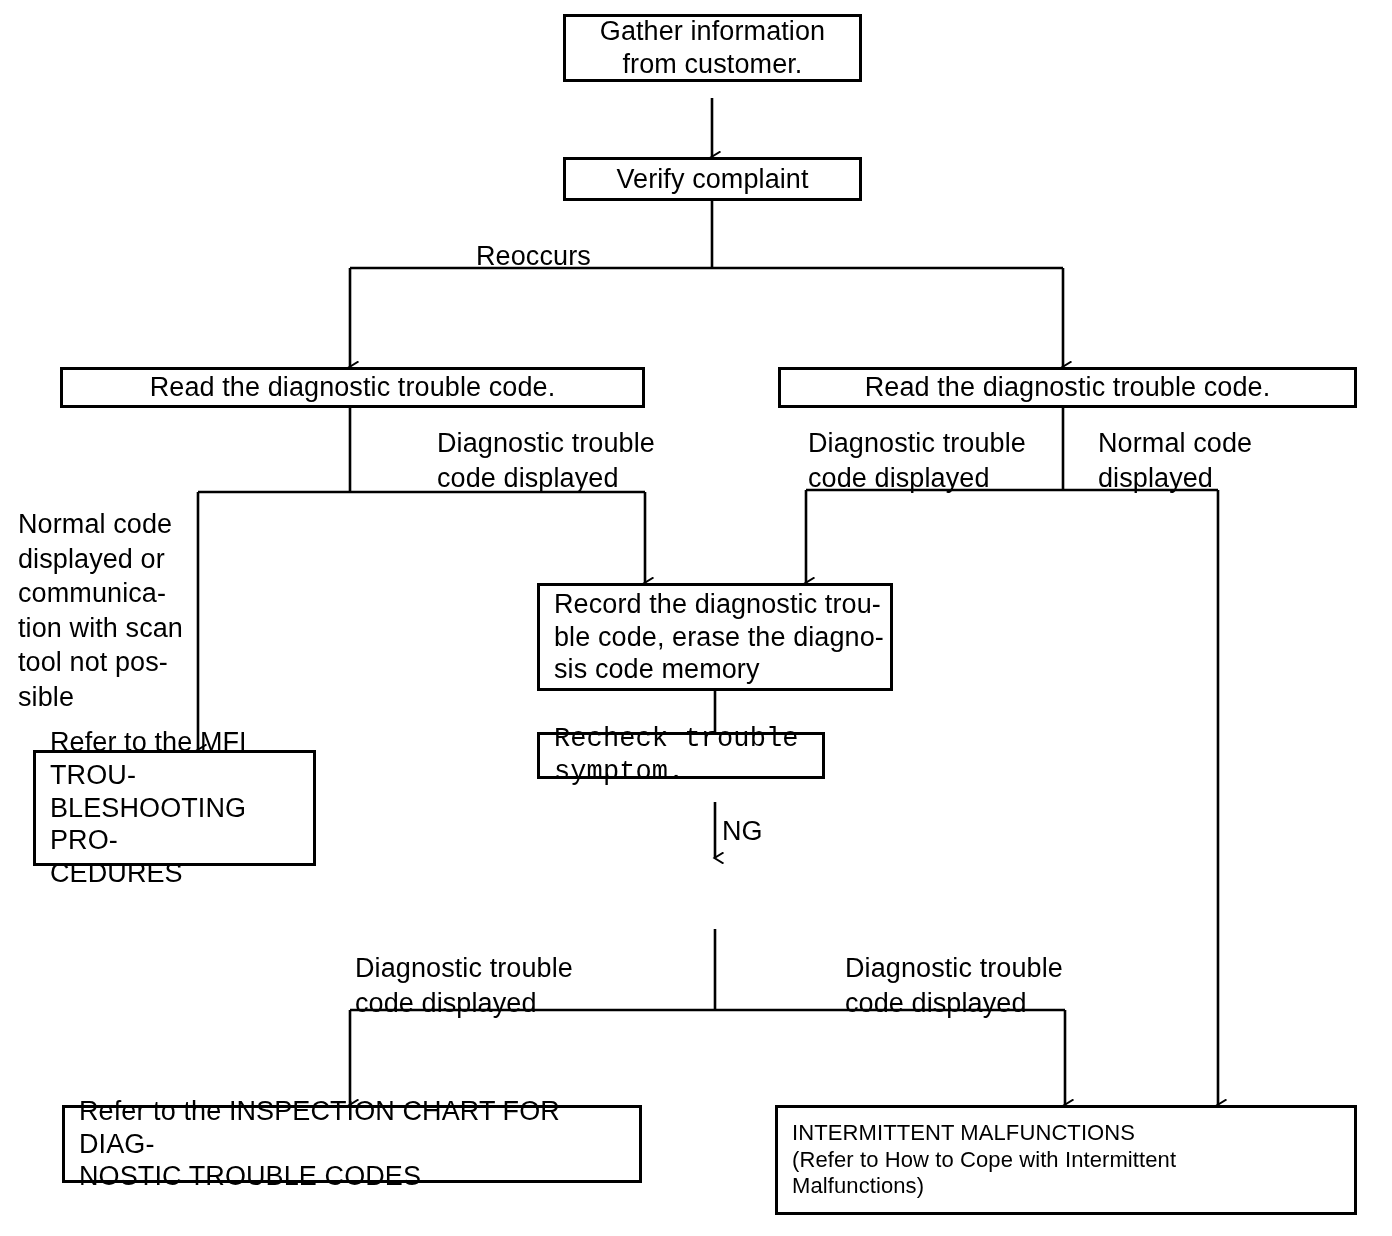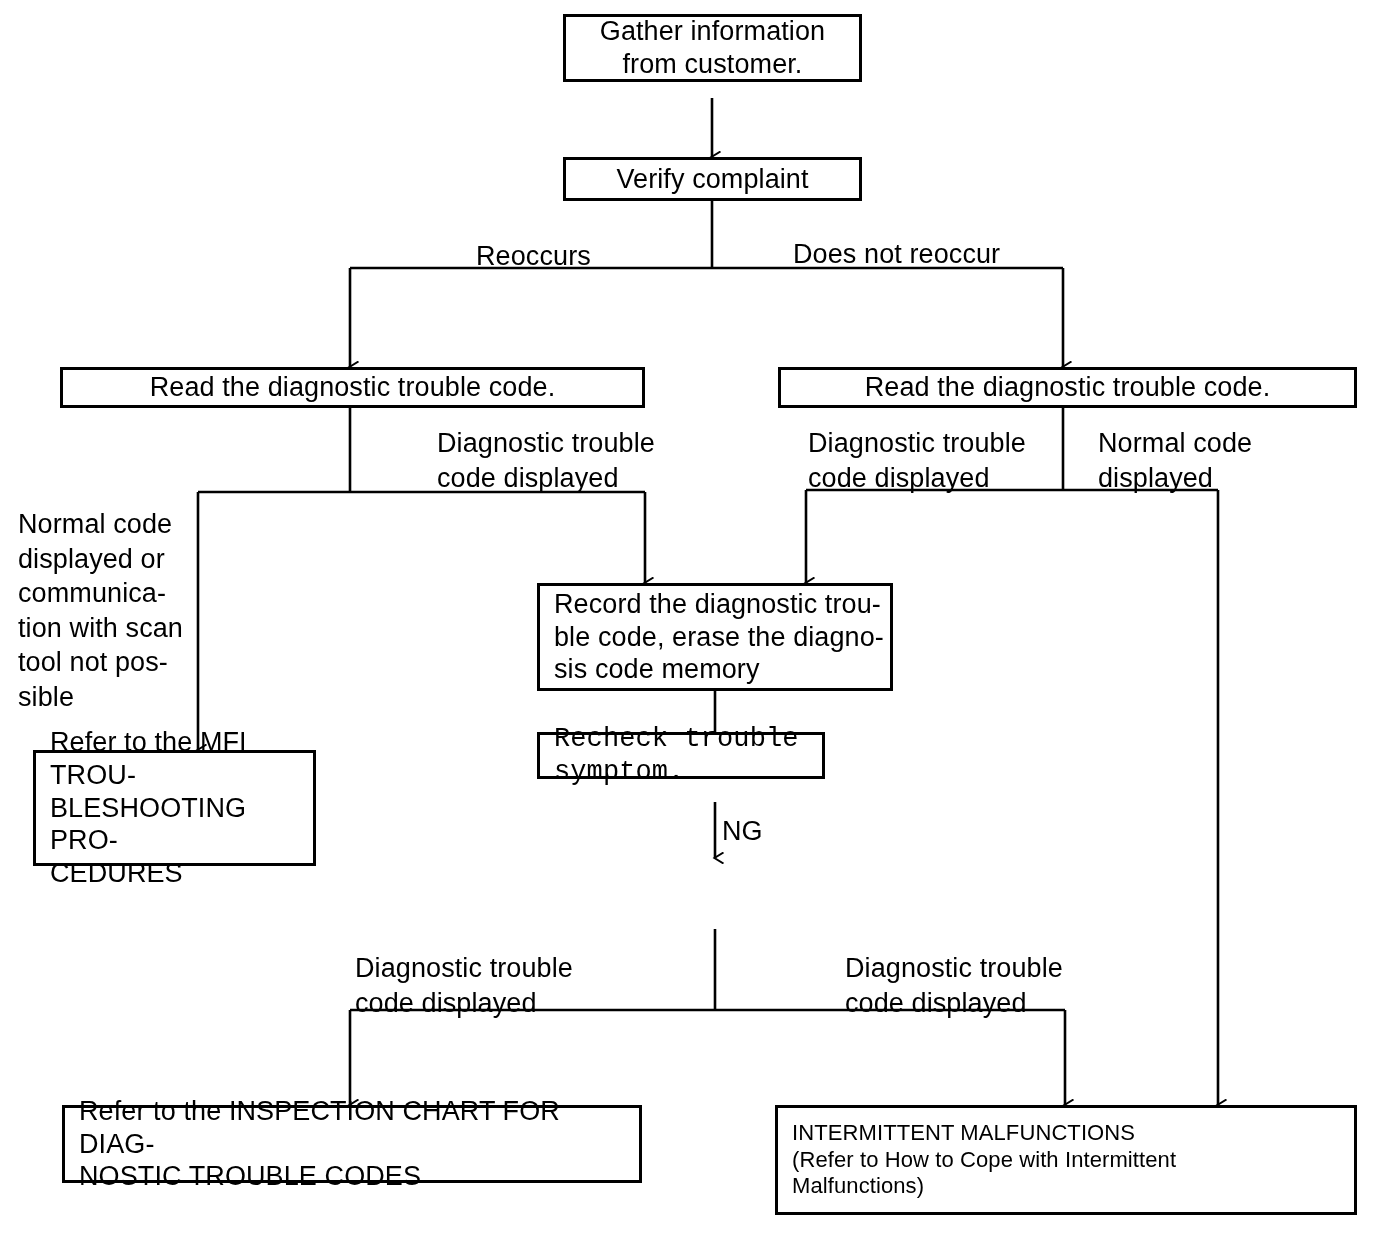--- a/index.html
+++ b/index.html
@@ -136,21 +136,20 @@
   </div>
 
   <div class="node left-node pad-l f26" style="left:775px; top:1105px; width:582px; height:110px;">
     <span class="txt" style="white-space:pre-line;">INTERMITTENT MALFUNCTIONS
 (Refer to How to Cope with Intermittent
 Malfunctions)</span>
   </div>
 
   <div class="label f27" style="left:476px; top:220px;margin-top:19px;">Reoccurs</div>
 
-  <div class="label f27" style="left:793px; top:237px;">Does not reoccur</div>
 
   <div class="label f27" style="left:437px; top:426px;">Diagnostic  trouble
 code displayed</div>
 
   <div class="label f27" style="left:18px; top:507px; width:178px;">Normal  code
 displayed  or
 communica-
 tion with scan
 tool  not  pos-
 sible</div>

